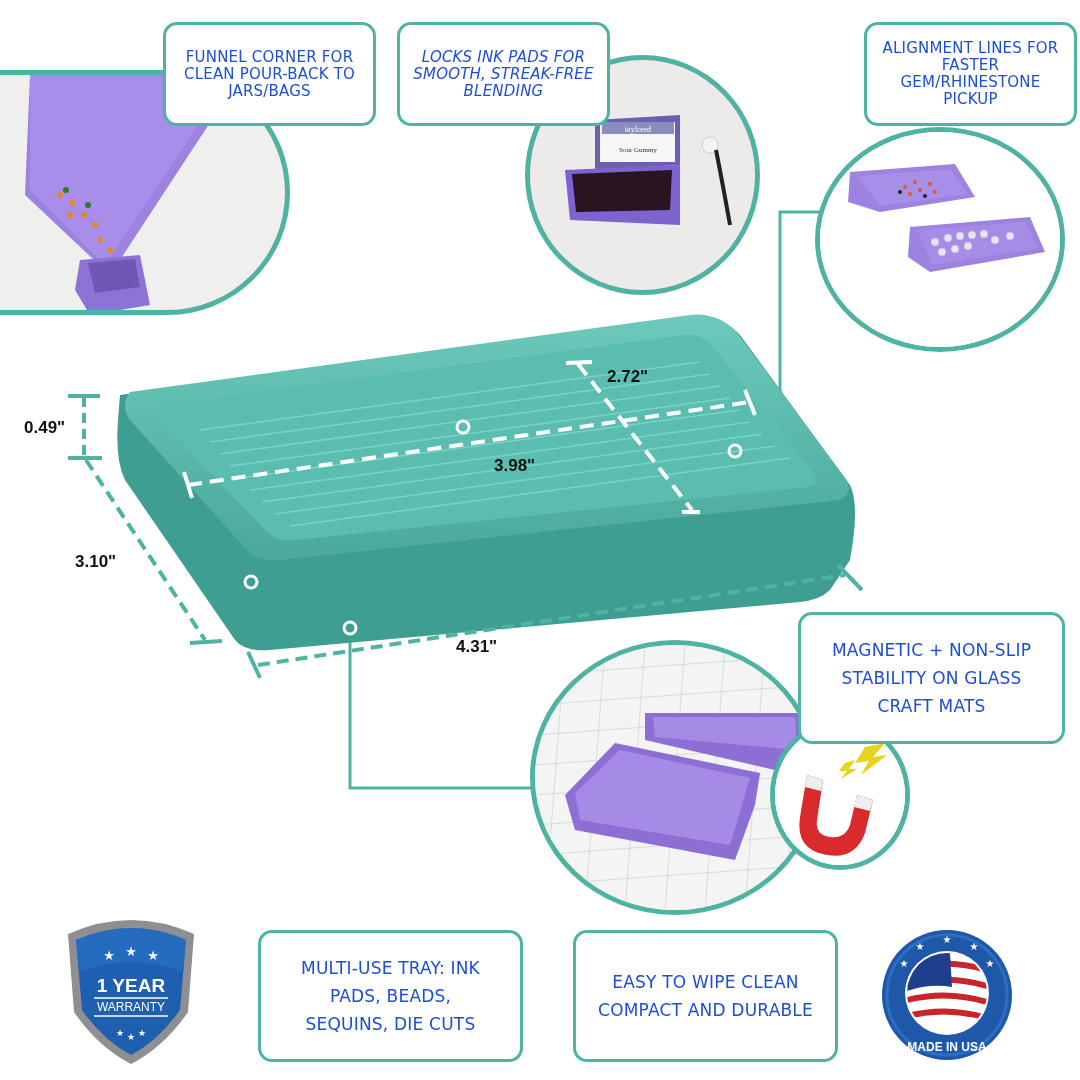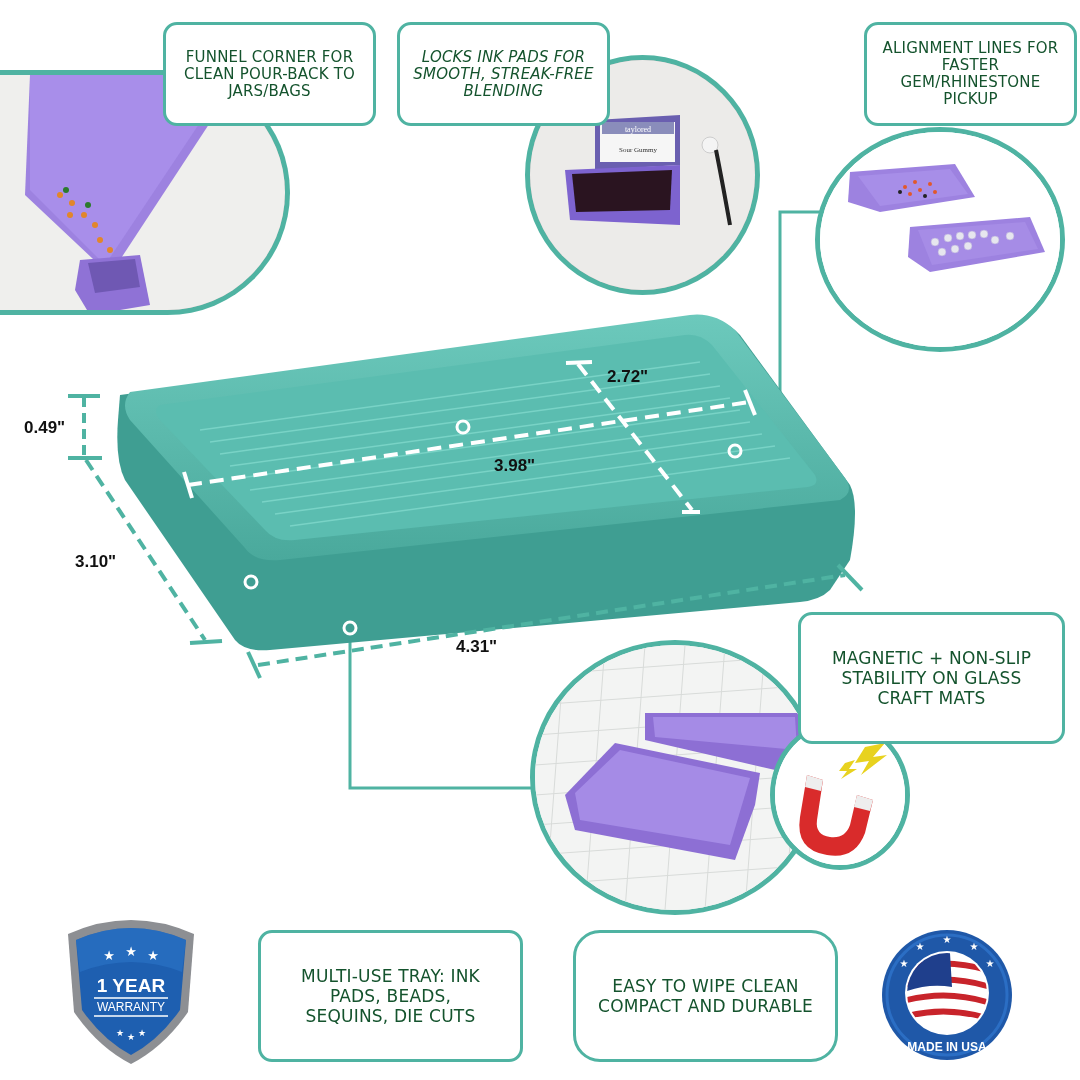--- a/index.html
+++ b/index.html
@@ -1,25 +1,25 @@
 <!DOCTYPE html>
 <html><head>
 <meta charset="utf-8">
 <style>
   html, body { margin:0; padding:0; background:#ffffff; }
   body { width:1080px; height:1080px; position:relative; overflow:hidden; font-family:"DejaVu Sans", sans-serif; }
   .abs { position:absolute; }
   .callout {
     position:absolute; background:#fff; border:3px solid #4fb3a2; border-radius:14px;
     box-sizing:border-box; display:flex; align-items:center; justify-content:center;
-    text-align:center; color:#14532d; font-family:"DejaVu Sans", sans-serif;
+    text-align:center; color:#1d4ed8; font-family:"DejaVu Sans", sans-serif;
     font-size:15px; line-height:17px; text-transform:uppercase; letter-spacing:0.2px;
     padding:6px 10px; font-weight:400;
   }
-  .callout.big { font-size:17px; line-height:20px; }
+  .callout.big { font-size:17px; line-height:28px; }
   .circle {
     position:absolute; border:5px solid #4fb3a2; border-radius:50%; box-sizing:border-box;
     overflow:hidden; background:#a3a3a3;
   }
   .dim-label { position:absolute; font-family:"Liberation Sans", sans-serif; font-weight:700; font-size:17px; color:#111; }
   svg { display:block; }
 </style>
 </head>
 <body>
 
@@ -204,21 +204,21 @@
     <polygon points="32,50 48,55 46,66 30,62" fill="#eeeeee"></polygon>
     <polygon points="82,70 98,75 95,86 79,82" fill="#eeeeee"></polygon>
     <polygon points="90,22 110,18 98,32 112,30 86,50 94,36 80,38" fill="#e8d21f"></polygon>
     <polygon points="70,38 80,35 74,44 82,44 66,54 72,46 64,46" fill="#e8d21f"></polygon>
   </svg>
 </div>
 
 <div class="callout big" style="left:798px;top:612px;width:267px;height:132px;">MAGNETIC + NON-SLIP STABILITY ON GLASS CRAFT MATS</div>
 
 <div class="callout big" style="left:258px;top:930px;width:265px;height:132px;padding:10px 28px;">MULTI-USE TRAY: INK PADS, BEADS, SEQUINS, DIE CUTS</div>
-<div class="callout big" style="left:573px;top:930px;width:265px;height:132px;padding:28px 22px;border-radius:27px;">EASY TO WIPE CLEAN COMPACT AND DURABLE</div>
+<div class="callout big" style="left:573px;top:930px;width:265px;height:132px;padding:28px 22px;">EASY TO WIPE CLEAN COMPACT AND DURABLE</div>
 
 <div class="abs" style="left:64px;top:912px;width:134px;height:155px;">
   <svg width="134" height="155" viewBox="0 0 134 155">
     <path d="M4 22 Q67 -6 130 22 L124 100 Q100 135 67 152 Q34 135 10 100 Z" fill="#8d8f93"></path>
     <path d="M12 28 Q67 4 122 28 L116 98 Q95 128 67 143 Q39 128 18 98 Z" fill="#1e5fb0"></path>
     <path d="M12 28 Q67 4 122 28 L118 60 Q67 40 16 60 Z" fill="#2b74c8" opacity="0.6"></path>
     <g fill="#ffffff" font-size="13" text-anchor="middle" font-family="DejaVu Sans, sans-serif">
       <text x="45" y="48">★</text>
         <text x="67" y="44">★</text>
         <text x="89" y="48">★</text>

